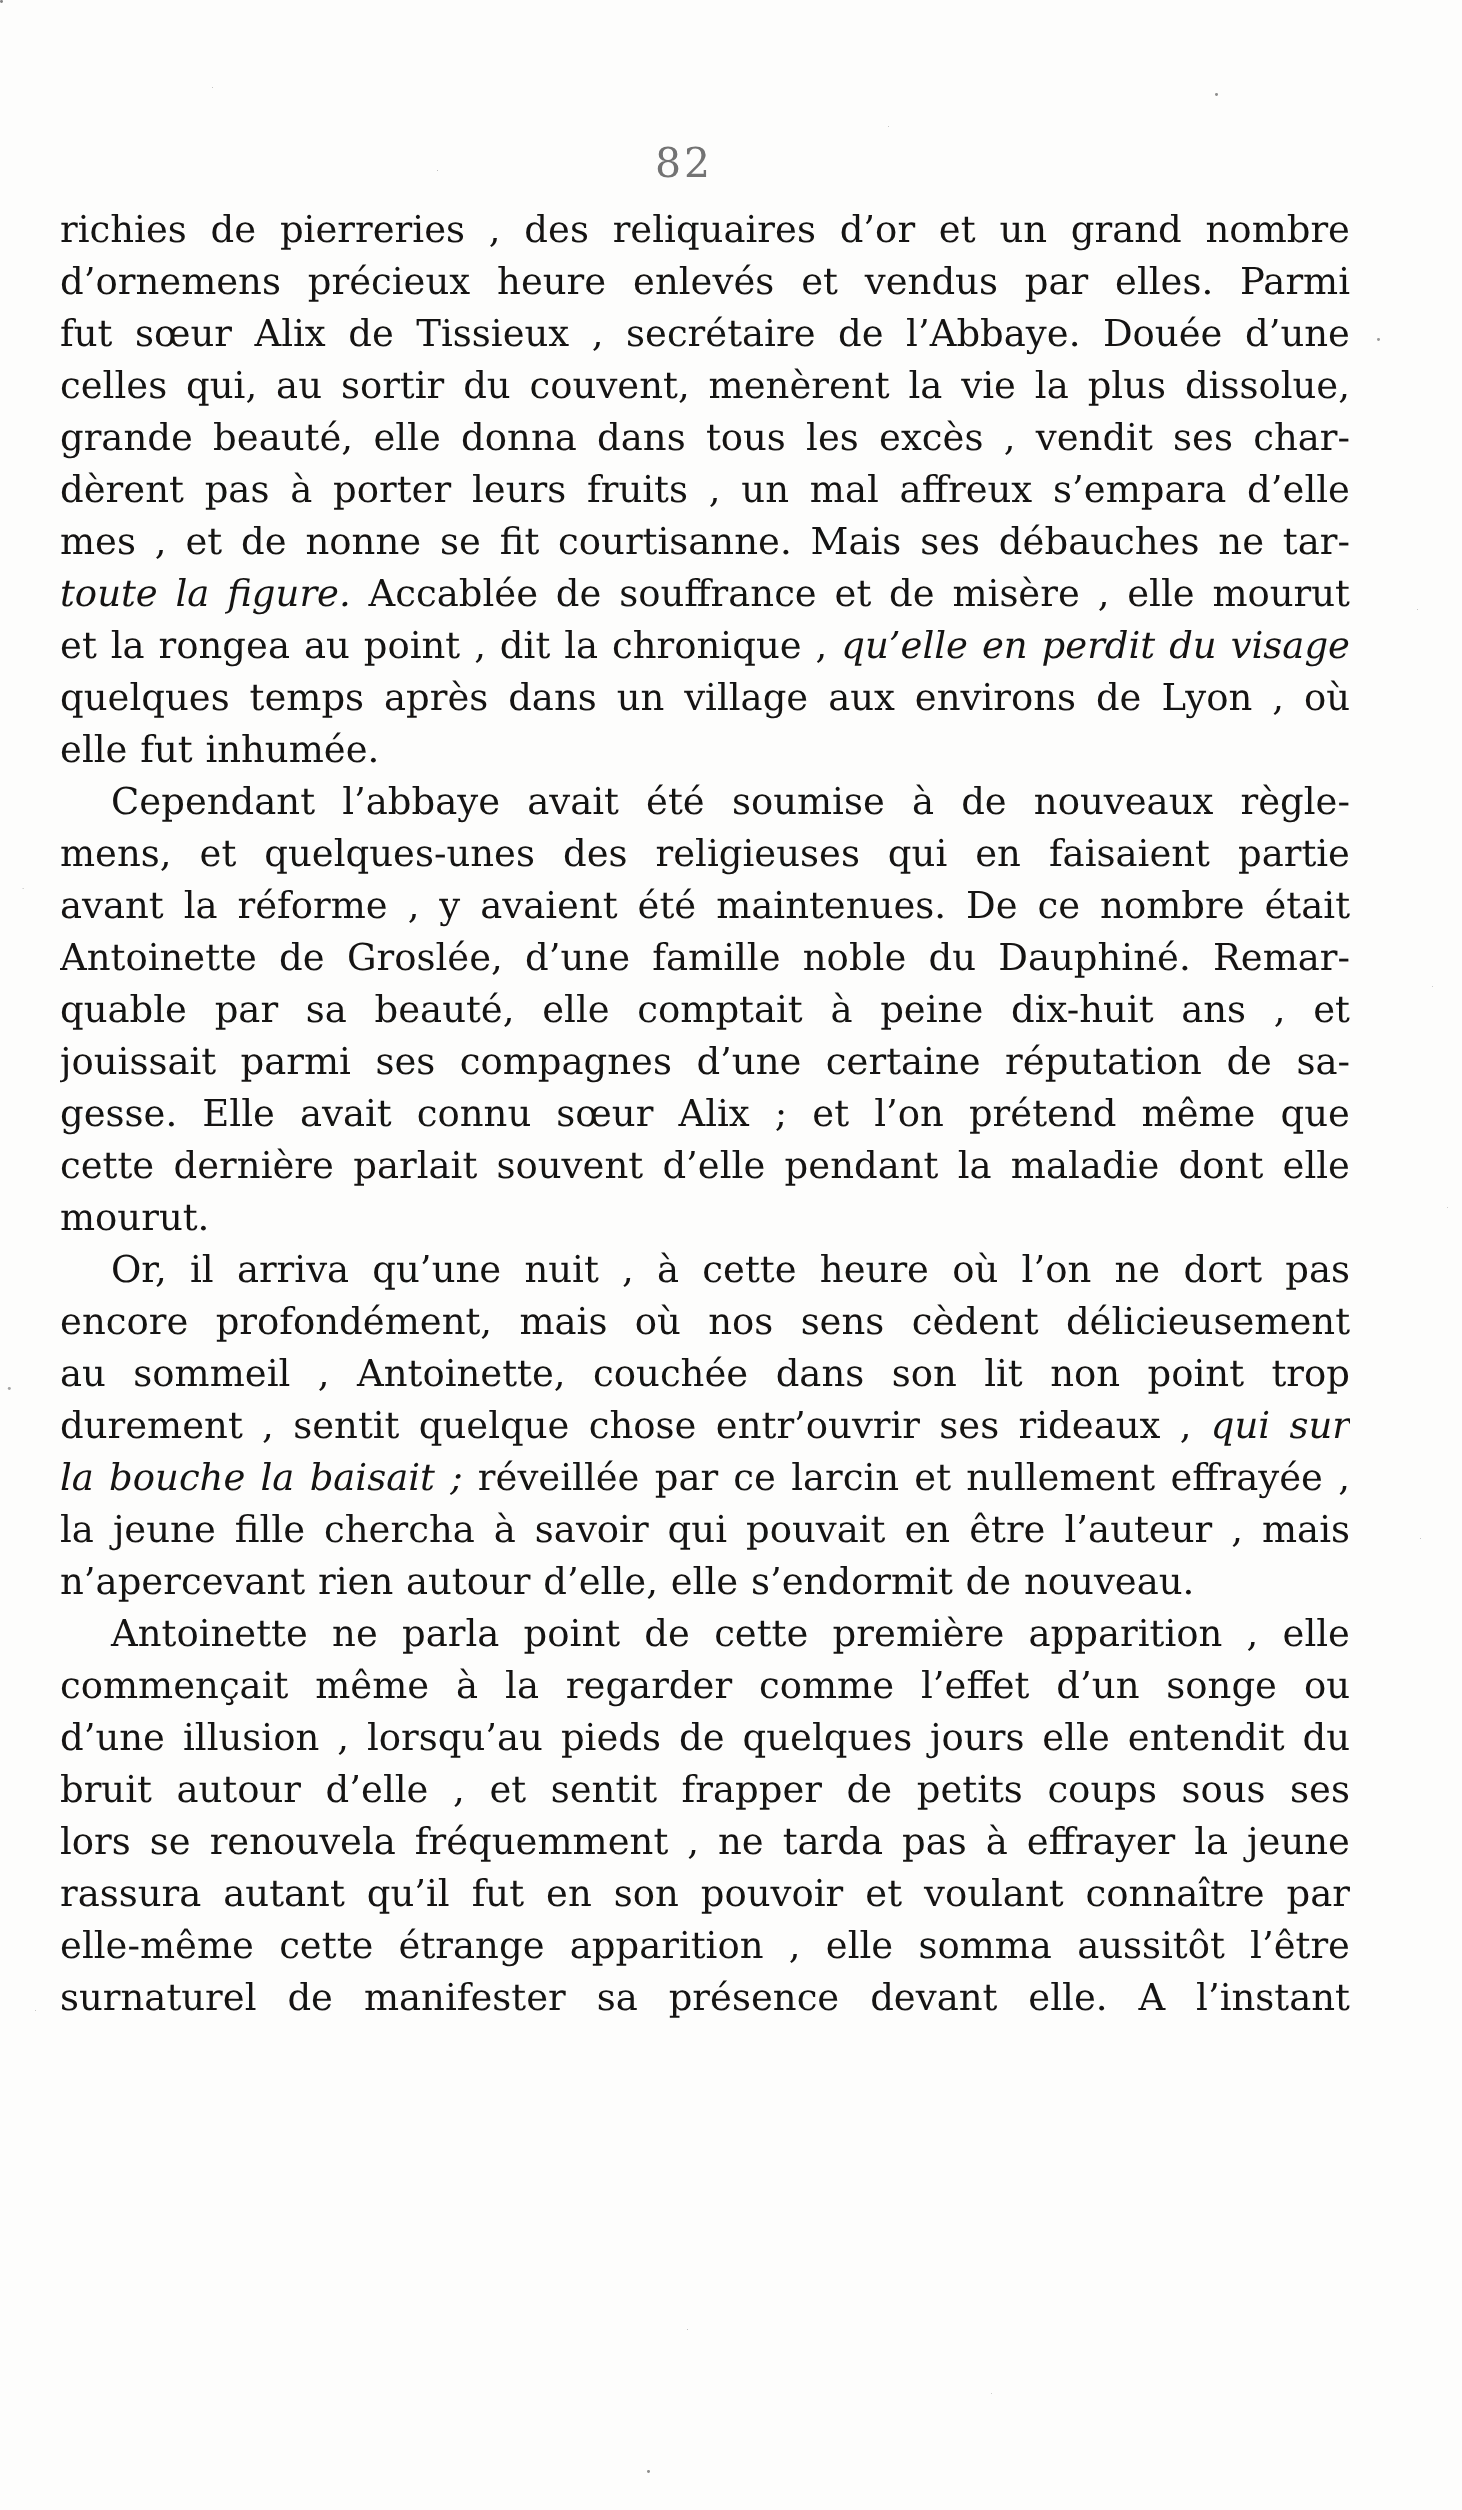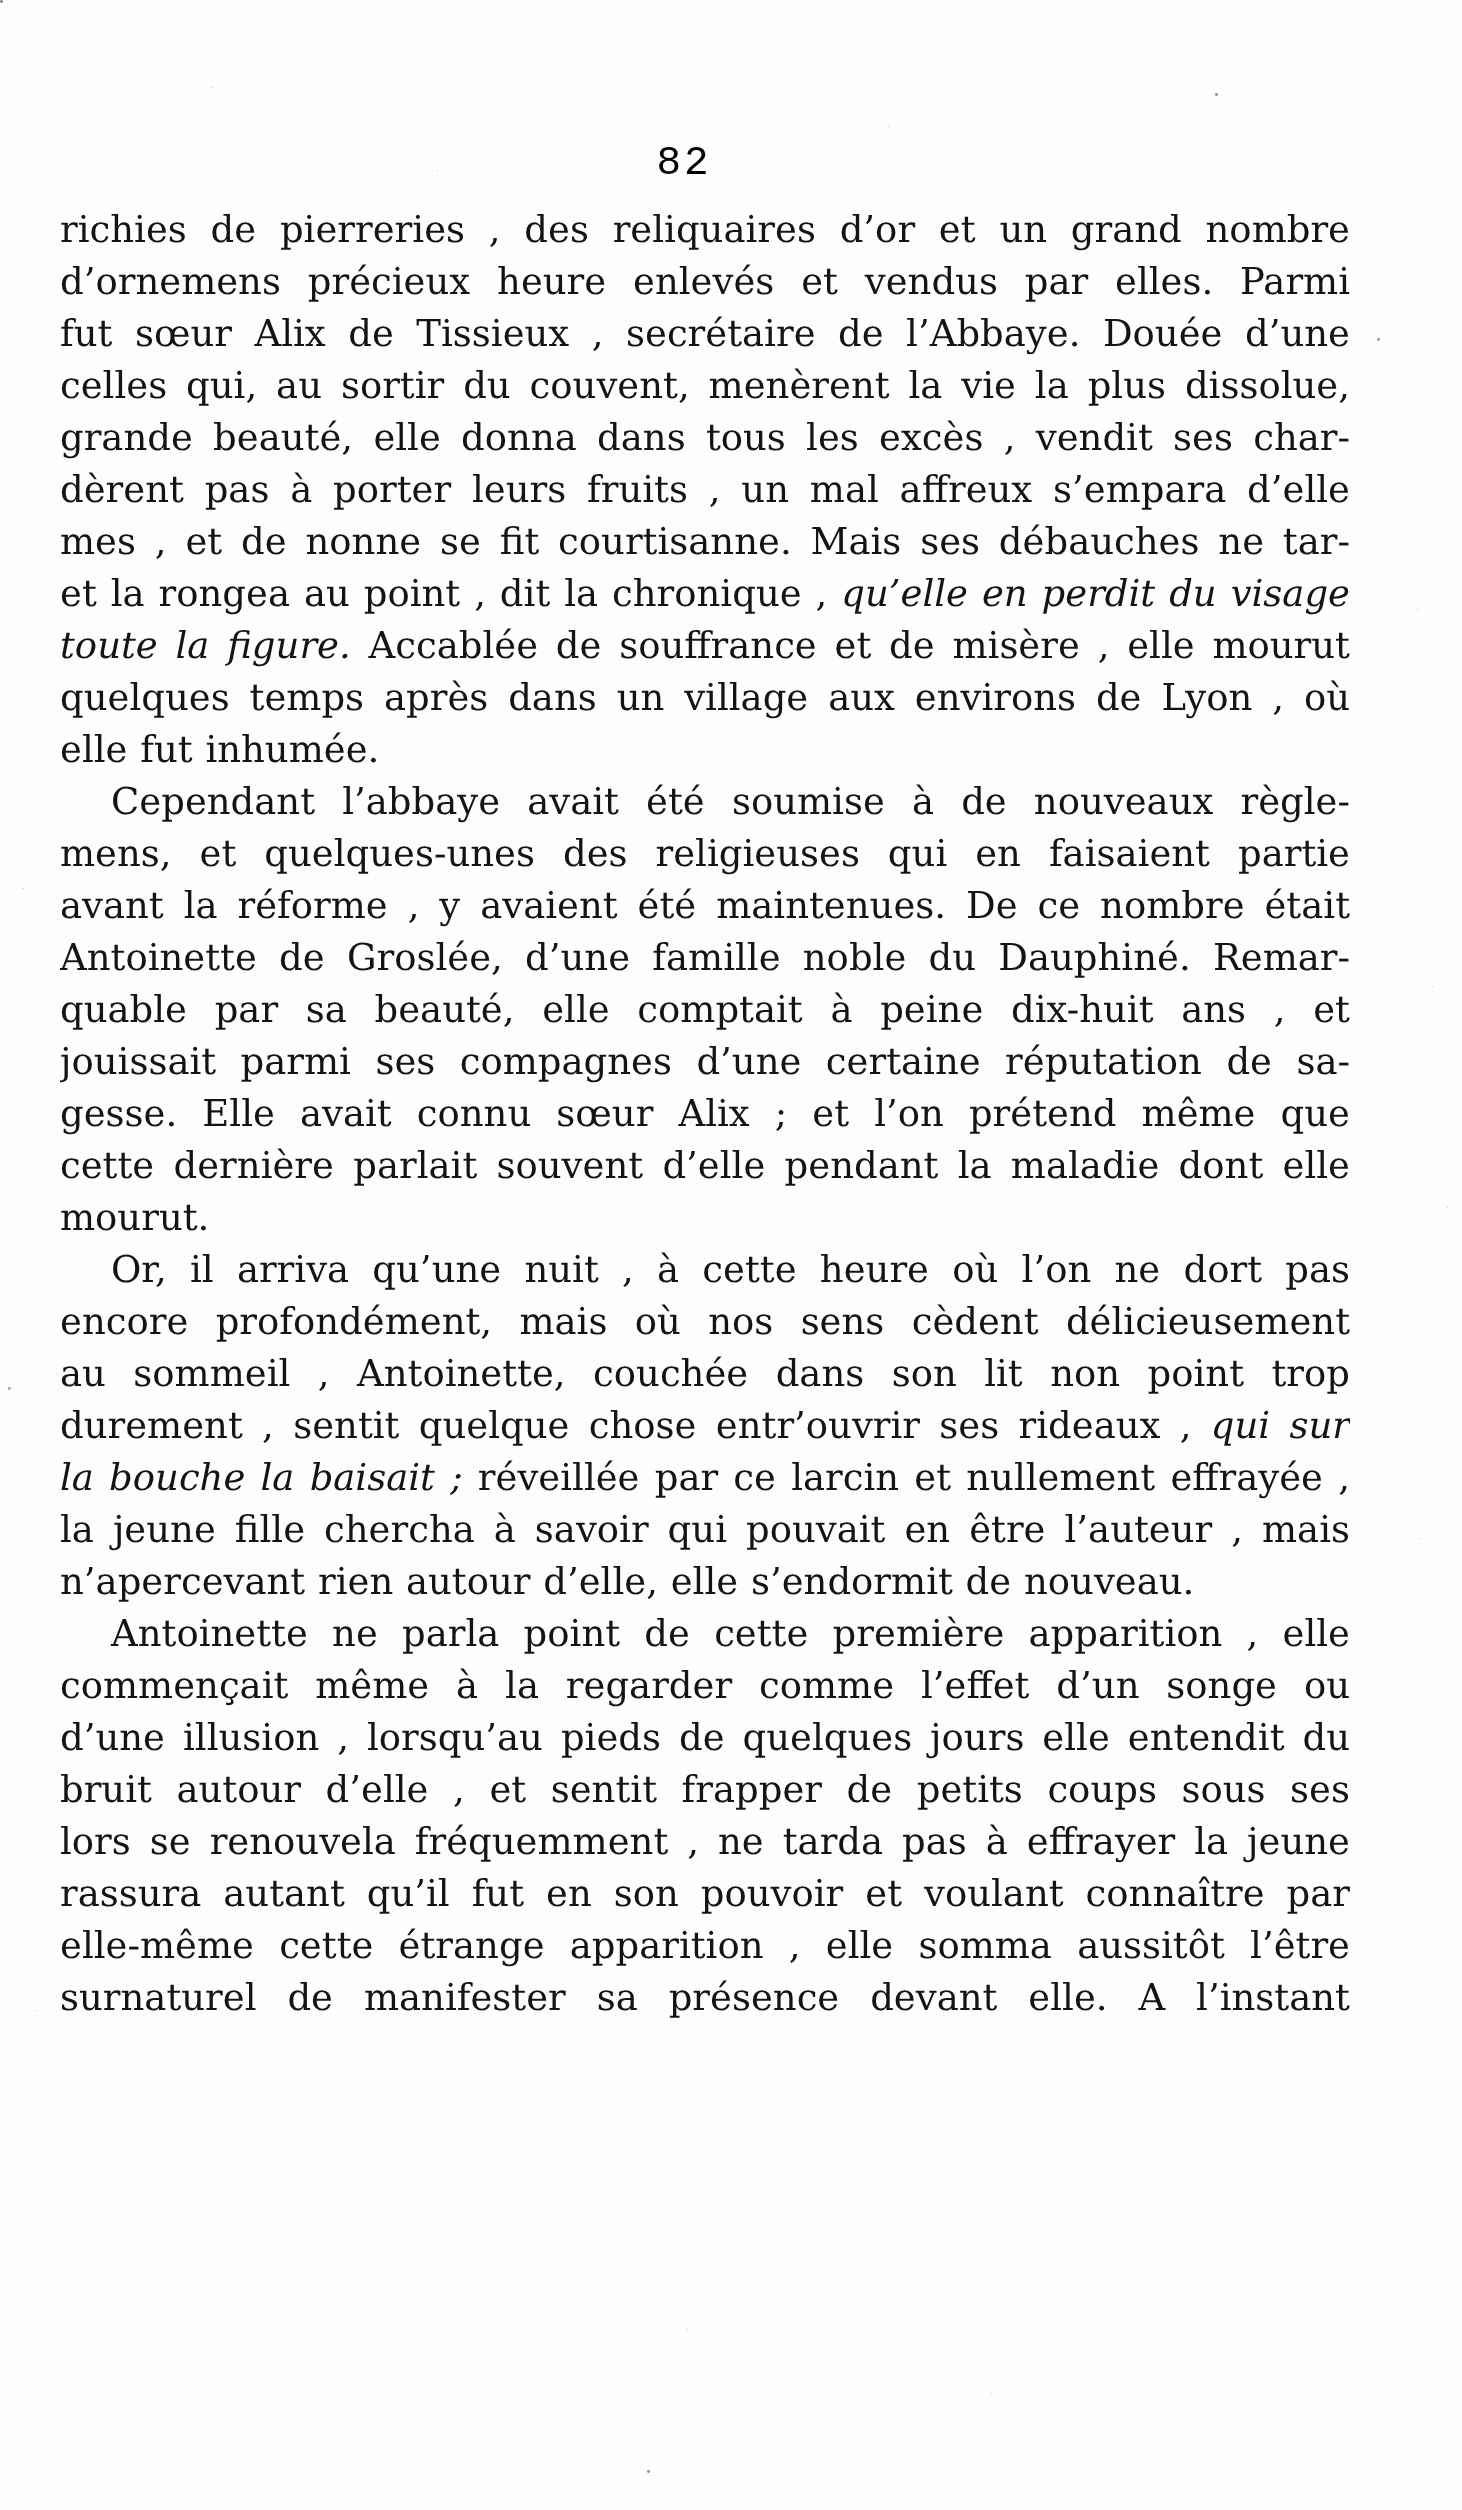--- a/index.html
+++ b/index.html
@@ -19,22 +19,21 @@
   }
   .page-number {
     position: absolute;
     top: 143px;
     left: 0;
     width: 1368px;
     text-align: center;
     font-size: 41px;
     line-height: 41px;
     letter-spacing: 2.9px;
-    color: #000000;
-    font-family: Liberation Mono, monospace;
+    color: #737373;
   }
   .text-block {
     position: absolute;
     top: 204px;
     left: 60px;
     width: 1290px;
   }
   .text-line {
     display: block;
     height: 52px;
@@ -90,22 +89,22 @@
   <div class="scan-noise"></div>
   <div class="page-number">82</div>
   <div class="text-block" id="text-block">
       <div class="text-line"><span class="rm">richies de pierreries , des reliquaires d’or et un grand nombre</span></div>
       <div class="text-line"><span class="rm">d’ornemens précieux heure enlevés et vendus par elles. Parmi</span></div>
       <div class="text-line"><span class="rm">fut sœur Alix de Tissieux , secrétaire de l’Abbaye. Douée d’une</span></div>
       <div class="text-line"><span class="rm">celles qui, au sortir du couvent, menèrent la vie la plus dissolue,</span></div>
       <div class="text-line"><span class="rm">grande beauté, elle donna dans tous les excès , vendit ses char-</span></div>
       <div class="text-line"><span class="rm">dèrent pas à porter leurs fruits , un mal affreux s’empara d’elle</span></div>
       <div class="text-line"><span class="rm">mes , et de nonne se fit courtisanne. Mais ses débauches ne tar-</span></div>
+      <div class="text-line"><span class="it">toute la figure.</span><span class="rm"> Accablée de souffrance et de misère , elle mourut</span></div>
       <div class="text-line"><span class="rm">et la rongea au point , dit la chronique , </span><span class="it">qu’elle en perdit du visage</span></div>
-      <div class="text-line"><span class="it">toute la figure.</span><span class="rm"> Accablée de souffrance et de misère , elle mourut</span></div>
       <div class="text-line"><span class="rm">quelques temps après dans un village aux environs de Lyon , où</span></div>
       <div class="text-line short"><span class="rm">elle fut inhumée.</span></div>
       <div class="text-line indent"><span class="rm">Cependant l’abbaye avait été soumise à de nouveaux règle-</span></div>
       <div class="text-line"><span class="rm">mens, et quelques-unes des religieuses qui en faisaient partie</span></div>
       <div class="text-line"><span class="rm">avant la réforme , y avaient été maintenues. De ce nombre était</span></div>
       <div class="text-line"><span class="rm">Antoinette de Groslée, d’une famille noble du Dauphiné. Remar-</span></div>
       <div class="text-line"><span class="rm">quable par sa beauté, elle comptait à peine dix-huit ans , et</span></div>
       <div class="text-line"><span class="rm">jouissait parmi ses compagnes d’une certaine réputation de sa-</span></div>
       <div class="text-line"><span class="rm">gesse. Elle avait connu sœur Alix ; et l’on prétend même que</span></div>
       <div class="text-line"><span class="rm">cette dernière parlait souvent d’elle pendant la maladie dont elle</span></div>

